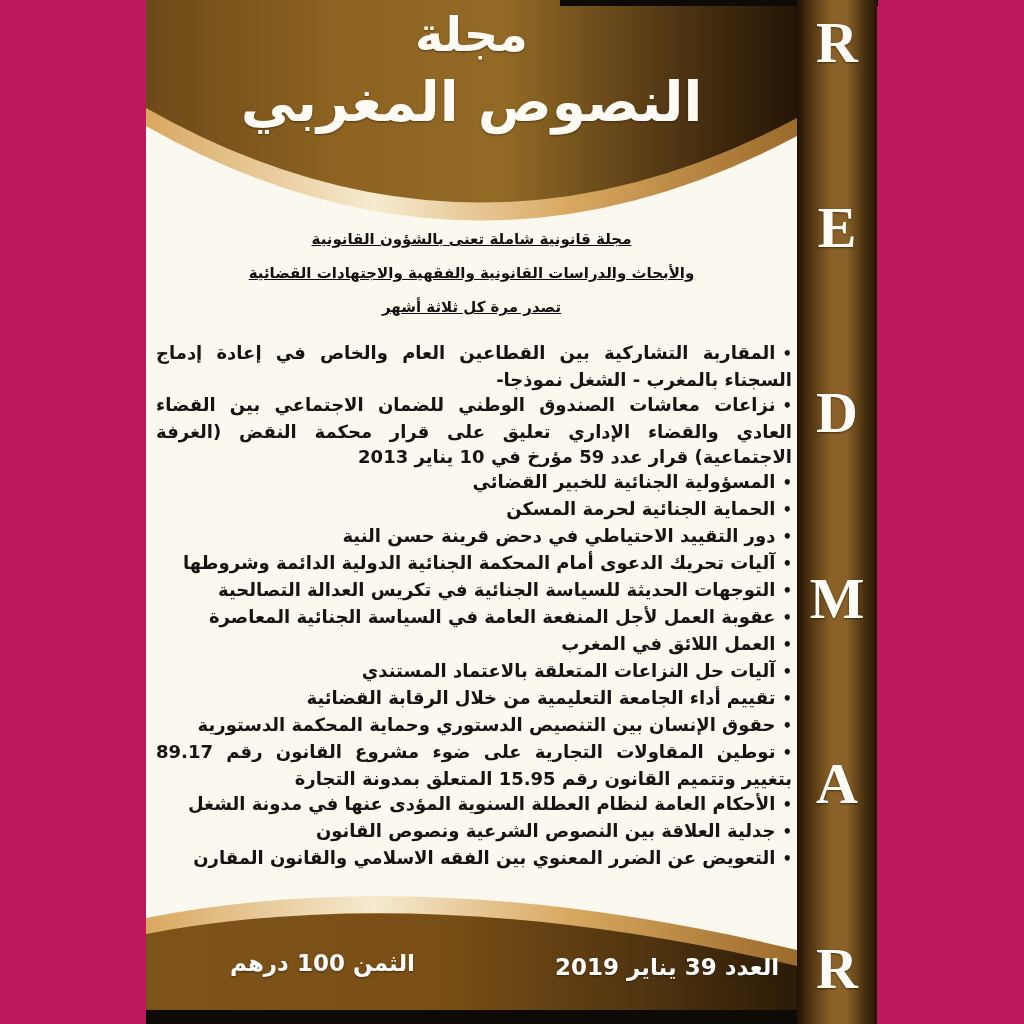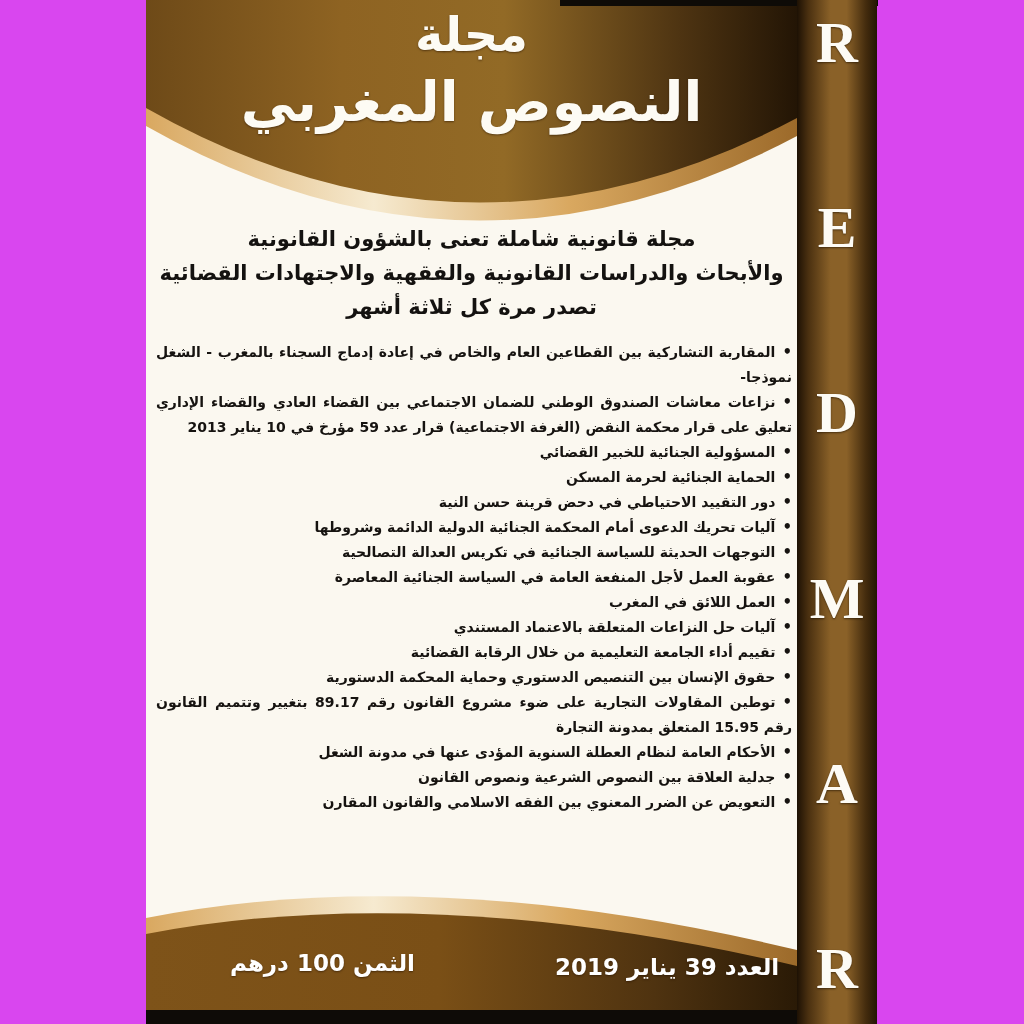--- a/index.html
+++ b/index.html
@@ -1,48 +1,48 @@
 <!DOCTYPE html>
 <html lang="ar"><head>
 <meta charset="utf-8">
 <style>
   html,body { margin:0; padding:0; background:#ffffff; }
   .canvas {
     position:relative; width:1024px; height:1024px; overflow:hidden;
-    background:#d946ef;
+    background:#be185d;
     font-family:"DejaVu Sans", sans-serif;
   }
   .shapes { position:absolute; left:0; top:0; width:1024px; height:1024px; }
 
   
   .page-area { position:absolute; left:146px; top:0; width:651px; height:1024px; background:#fbf8f0; }
 
   
   .title-block {
     position:absolute; left:146px; top:2px; width:651px;
     text-align:center; color:#fdfbf4; direction:rtl;
   }
   .title-line1 { font-size:48px; font-weight:bold; line-height:64px; text-shadow:0 1px 2px rgba(40,20,0,.55); }
   .title-line2 { font-size:55px; font-weight:bold; line-height:72px; letter-spacing:1px; text-shadow:0 1px 2px rgba(40,20,0,.55); }
 
   
   .subtitle {
     position:absolute; left:150px; top:222px; width:643px;
     direction:rtl; text-align:center; color:#141210;
   }
-  .subtitle-line { font-size:21px; font-weight:bold; line-height:34px; }
+  .subtitle-line { font-size:15px; font-weight:bold; line-height:34px;text-decoration:underline; }
 
   
   .toc {
     position:absolute; left:156px; top:340px; width:636px;
     margin:0; padding:0; list-style:none;
     direction:rtl; color:#161310;
   }
   .toc-item {
-    font-size:14px; font-weight:bold; line-height:25px;
+    font-size:18px; font-weight:bold; line-height:25px;
     text-align:justify; text-align-last:right;
   }
   .toc-item::before { content:"\2022"; margin-left:7px; font-size:15px; }
 
   
   .spine-letters {
     position:absolute; left:797px; top:0; width:80px; height:1024px;
     display:flex; flex-direction:column; justify-content:space-between;
     align-items:center; box-sizing:border-box; padding:14px 0 26px 0;
   }

